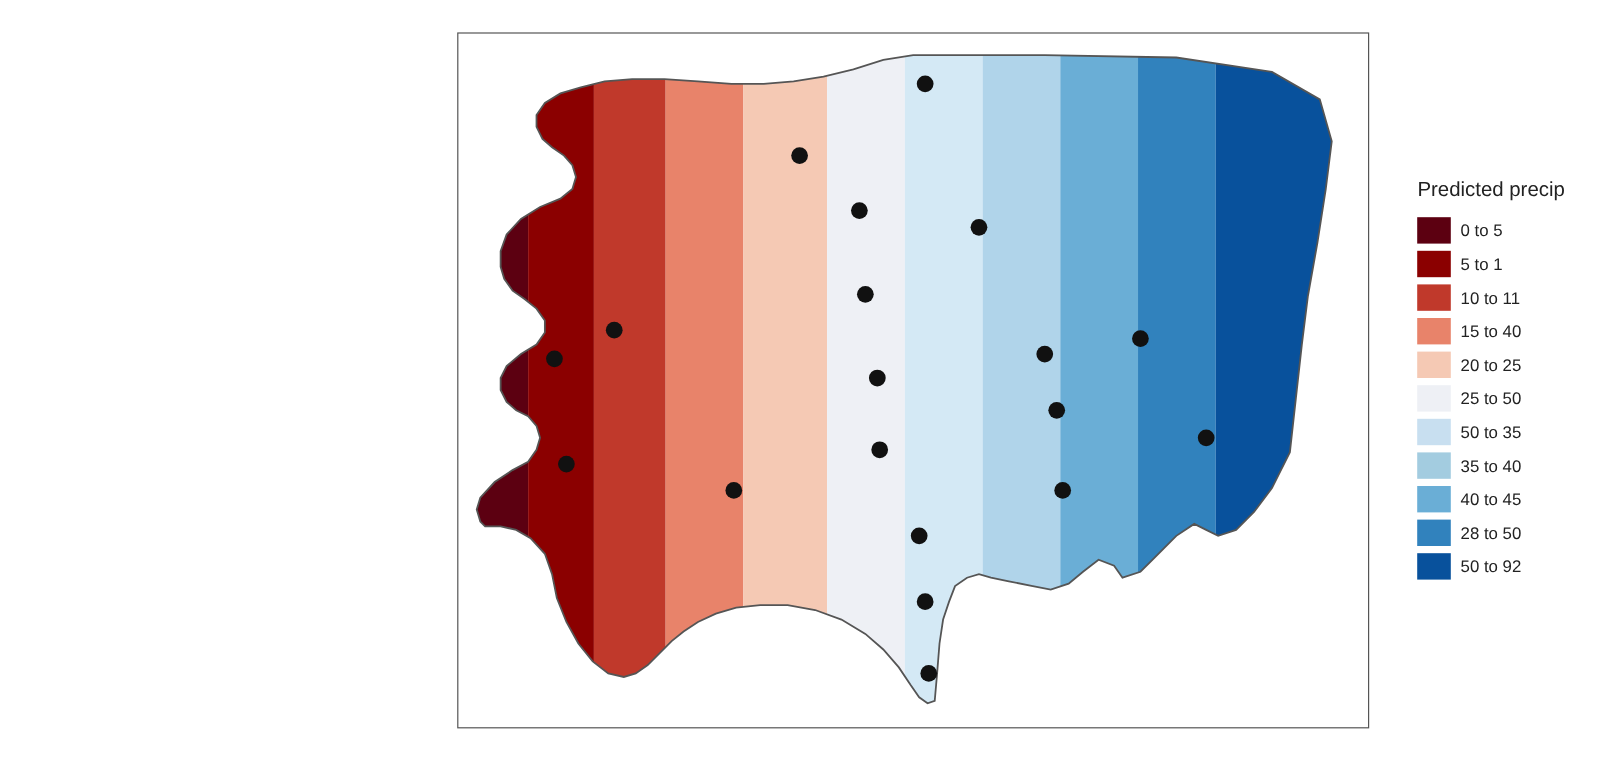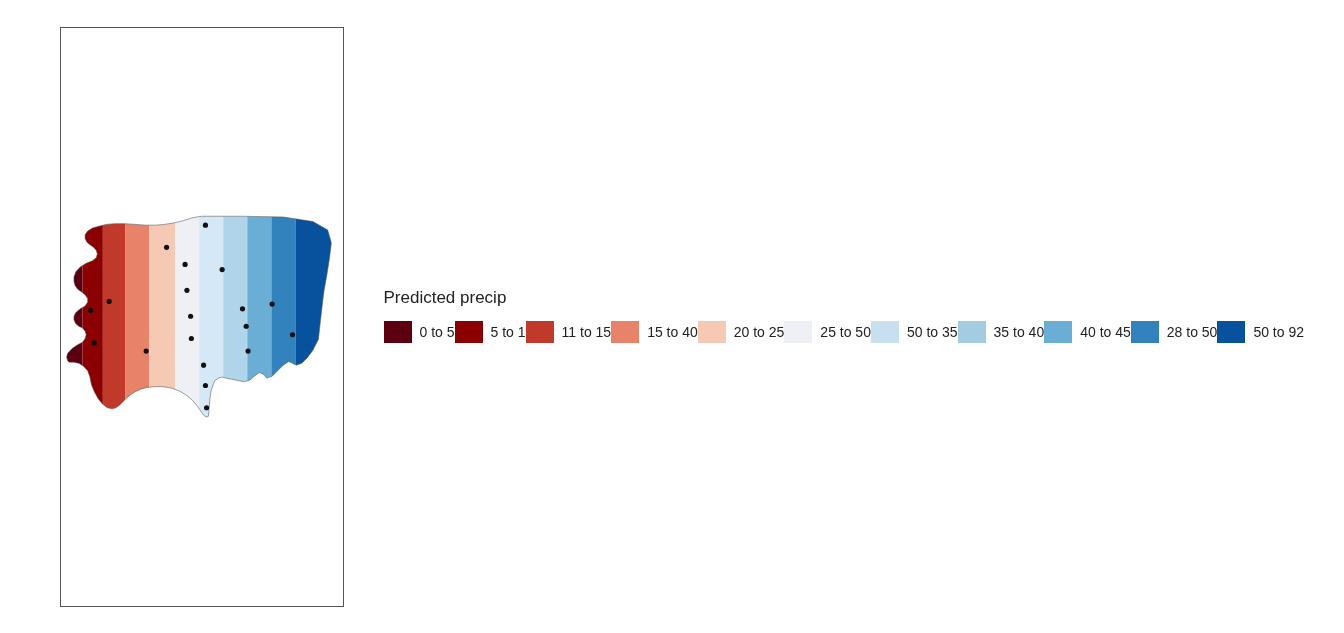--- a/index.html
+++ b/index.html
@@ -43,21 +43,21 @@
     }
     .legend-title {
       font-size: 17px;
       font-weight: normal;
       color: #222;
       margin-bottom: 10px;
       font-family: Arial, sans-serif;
     }
     .legend-items {
       display: flex;
-      flex-direction: row;
+      flex-direction: column;
       gap: 0px;
     }
     .legend-item {
       display: flex;
       align-items: center;
       gap: 8px;
       height: 28px;
     }
     .legend-swatch {
       width: 28px;
@@ -380,21 +380,21 @@
     <div class="legend-item">
           <div class="legend-swatch" style="background-color: rgb(92, 0, 17);"></div>
           <span class="legend-label">0 to 5</span>
         </div>
         <div class="legend-item">
           <div class="legend-swatch" style="background-color: rgb(139, 0, 0);"></div>
           <span class="legend-label">5 to 1</span>
         </div>
         <div class="legend-item">
           <div class="legend-swatch" style="background-color: rgb(192, 57, 43);"></div>
-          <span class="legend-label">11 to 15</span>
+          <span class="legend-label">10 to 11</span>
         </div>
         <div class="legend-item">
           <div class="legend-swatch" style="background-color: rgb(232, 131, 106);"></div>
           <span class="legend-label">15 to 40</span>
         </div>
         <div class="legend-item">
           <div class="legend-swatch" style="background-color: rgb(245, 201, 180);"></div>
           <span class="legend-label">20 to 25</span>
         </div>
         <div class="legend-item">

